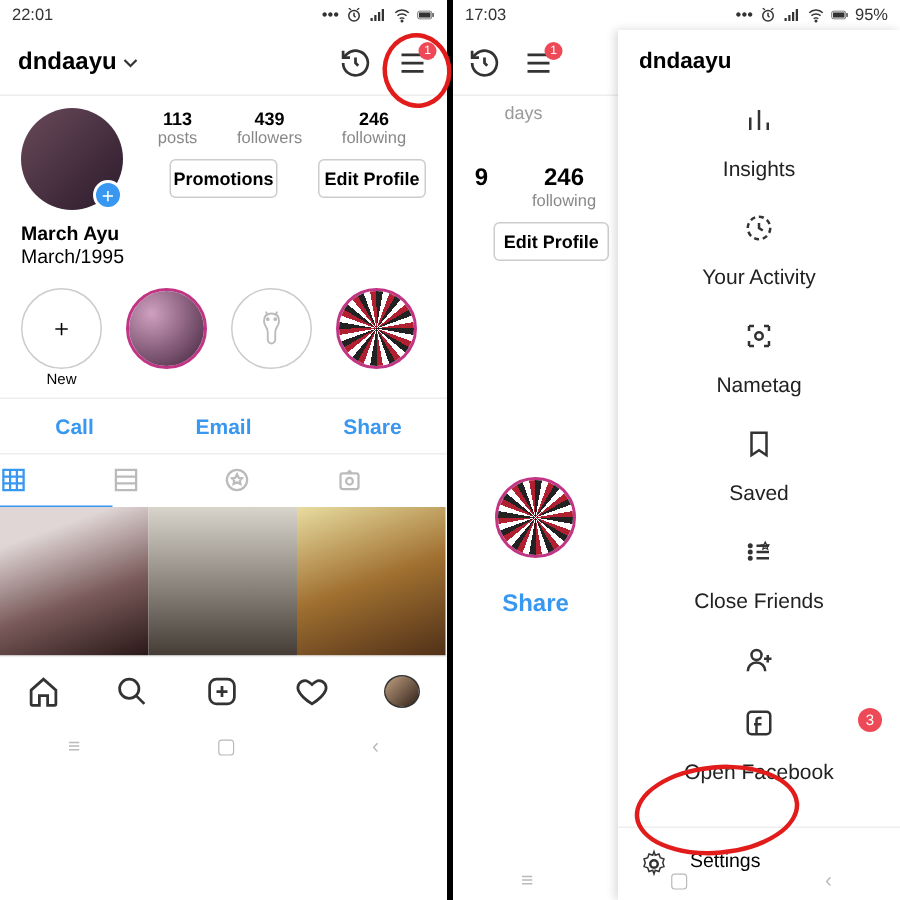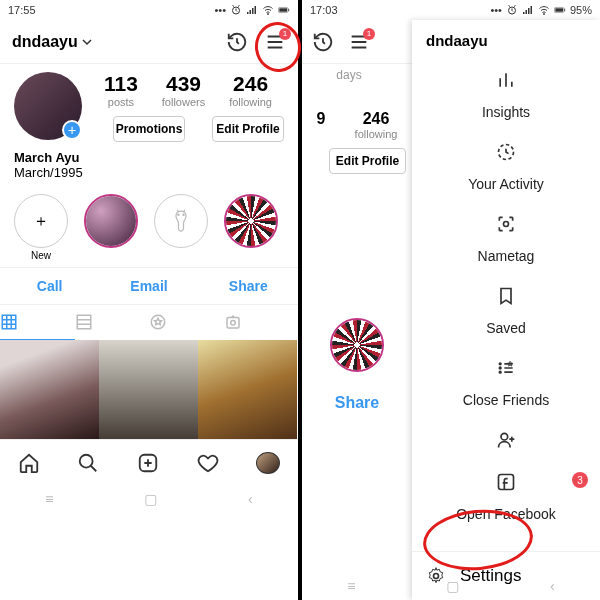--- a/index.html
+++ b/index.html
@@ -18,21 +18,21 @@
   .hicon { position:relative; }
   .badge { position:absolute; top:-3px; right:-5px; width:12px; height:12px; background:#ed4956; border-radius:50%; color:#fff; font-size:8px; display:flex; align-items:center; justify-content:center; }
   
   .daysrow { height:24px; font-size:12px; color:#999; text-align:center; padding:4px 16px 0 0;}
   
   .profrow { display:flex; padding:8px 14px 0 14px; gap:10px; }
   .avatar { width:68px; height:68px; border-radius:50%; background:linear-gradient(135deg,#6a4a5a,#2a1a2a); position:relative; flex-shrink:0; }
   .avatar .plus { position:absolute; bottom:0; right:0; width:20px; height:20px; background:#3897f0; border:2px solid #fff; border-radius:50%; color:#fff; font-size:14px; display:flex; align-items:center; justify-content:center; }
   .stats { flex:1; }
   .statnums { display:flex; justify-content:space-around; text-align:center; }
-  .statnums .n { font-weight:700; font-size:21px; }
+  .statnums .n { font-weight:700; font-size:12px; }
   .statnums .l { font-size:11px; color:#888; }
   .btnrow { display:flex; gap:6px; margin-top:8px; }
   .btn { flex:1; border:1px solid #ccc; border-radius:4px; font-size:12px; font-weight:600; text-align:center; padding:5px 0; background:#fff;margin-left:21px; }
   
   .bio { padding:8px 14px 6px 14px; font-size:13px; }
   .bio .name { font-weight:600; }
   .bio .cat { color:#999; }
   
   .highlights { display:flex; gap:16px; padding:8px 14px 6px 14px; }
   .hl { width:54px; text-align:center; }
@@ -59,38 +59,38 @@
   .nav div { width:24px; text-align:center; }
   .navcircle { width:22px; height:22px; border-radius:50%; border:1px solid #333; background:linear-gradient(135deg,#c0a080,#302018); }
   
   .soft { height:28px; display:flex; align-items:center; justify-content:space-around; color:#bbb; font-size:14px; }
   
   .drawer { position:absolute; top:20px; right:0; bottom:0; width:188px; background:#fff; box-shadow:-2px 0 6px rgba(0,0,0,.15); display:flex; flex-direction:column; }
   .drawer .dh { font-weight:600; font-size:15px; padding:12px 14px 10px; }
   .ditem { display:flex; align-items:center; gap:14px; padding:11px 14px; font-size:14px; color:#222; position:relative;flex-direction:column;}
   .ditem .ico { width:20px; display:flex; align-items:center; justify-content:center;}
   .dbadge { position:absolute; right:12px; width:16px; height:16px; background:#ed4956; color:#fff; border-radius:50%; font-size:10px; display:flex; align-items:center; justify-content:center;}
-  .dsettings { margin-top:auto; border-top:1px solid #eee; display:flex; align-items:center; gap:14px; padding:14px; font-size:17px;}
+  .dsettings { margin-top:auto; border-top:1px solid #eee; display:flex; gap:14px; padding:14px; font-size:13px;}
   
   .redcircle { position:absolute; border:3px solid #e21b1b; border-radius:50%; pointer-events:none; }
   .rc1 { width:46px; height:50px; top:22px; left:255px; transform:rotate(-8deg);}
   .rc2 { width:110px; height:60px; bottom:30px; left:423px; transform:rotate(-5deg);}
   
   .dimstrip { position:absolute; top:20px; left:0; bottom:0; width:110px; background:#fff; }
   .dimstrip .header2 { height:44px; display:flex; align-items:center; gap:14px; padding-left:10px; border-bottom:1px solid #eee;}
   svg { display:block; }
 </style>
 </head>
 <body>
 
 <div class="wrap">
 
 <div class="phone">
   <div class="status">
-    <span>17:55</span>
+    <span>22:01</span>
     <span class="right">
       <span>•••</span>
       <svg class="sicon" viewBox="0 0 24 24" fill="none" stroke="#333" stroke-width="2">
             <circle cx="12" cy="13" r="7"></circle>
             <path d="M12 9v4l2 2M5 3l3 2M19 3l-3 2"></path>
           </svg>
       <svg class="sicon" viewBox="0 0 24 24" fill="#333">
             <path d="M2 20h3v-4H2zM7 20h3v-8H7zM12 20h3V8h-3zM17 20h3V4h-3z"></path>
           </svg>
       <svg class="sicon" viewBox="0 0 24 24" fill="none" stroke="#333" stroke-width="2">

